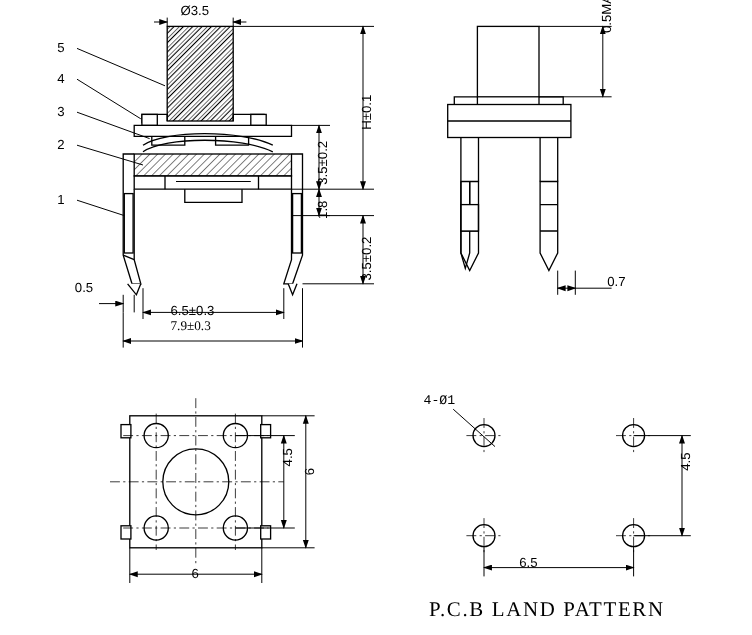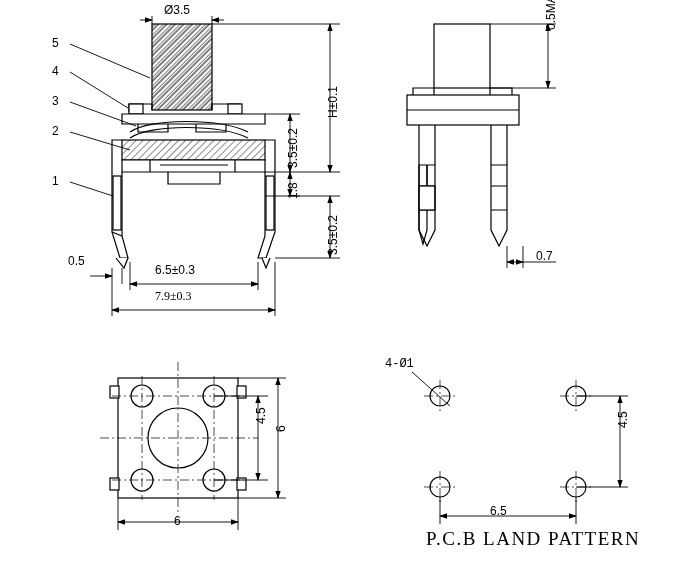--- a/index.html
+++ b/index.html
@@ -207,29 +207,29 @@
   <div class="lbl" style="left:52px;top:95px;">3</div>
   <div class="lbl" style="left:52px;top:125px;">2</div>
   <div class="lbl" style="left:52px;top:175px;">1</div>
 
   <div class="lbl rot" style="left:327px;top:118px;">H±0.1</div>
   <div class="lbl rot" style="left:287px;top:168px;">3.5±0.2</div>
   <div class="lbl rot" style="left:287px;top:199px;">1.8</div>
   <div class="lbl rot" style="left:327px;top:255px;">3.5±0.2</div>
 
   <div class="lbl" style="left:68px;top:255px;">0.5</div>
-  <div class="lbl" style="left:155px;top:264px;text-align:right;">6.5±0.3</div>
+  <div class="lbl" style="left:155px;top:276px;text-align:right;">6.5±0.3</div>
   <div class="lbl" style="left:155px;top:290px;font-family:Liberation Serif, serif;">7.9±0.3</div>
 
   <div class="lbl rot" style="left:545px;top:30px;">0.5MAX</div>
-  <div class="lbl" style="left:520px;top:250px;padding-left:16px;">0.7</div>
+  <div class="lbl" style="left:536px;top:250px;padding-left:16px;">0.7</div>
 
   <div class="lbl rot" style="left:255px;top:424px;">4.5</div>
   <div class="lbl rot" style="left:275px;top:432px;">6</div>
   <div class="lbl" style="left:174px;top:515px;">6</div>
 
   <div class="lbl" style="left:385px;top:358px;font-family:Liberation Mono, monospace;">4-Ø1</div>
   <div class="lbl rot" style="left:617px;top:428px;">4.5</div>
-  <div class="lbl" style="left:490px;top:505px;">6.5</div>
-
-  <div class="title" style="left:390px;top:528px;margin-left:36px;">P.C.B LAND PATTERN</div>
+  <div class="lbl" style="left:472px;top:505px;">6.5</div>
+
+  <div class="title" style="left:390px;top:544px;">P.C.B LAND PATTERN</div>
 
 </div>
 
 </body></html>

